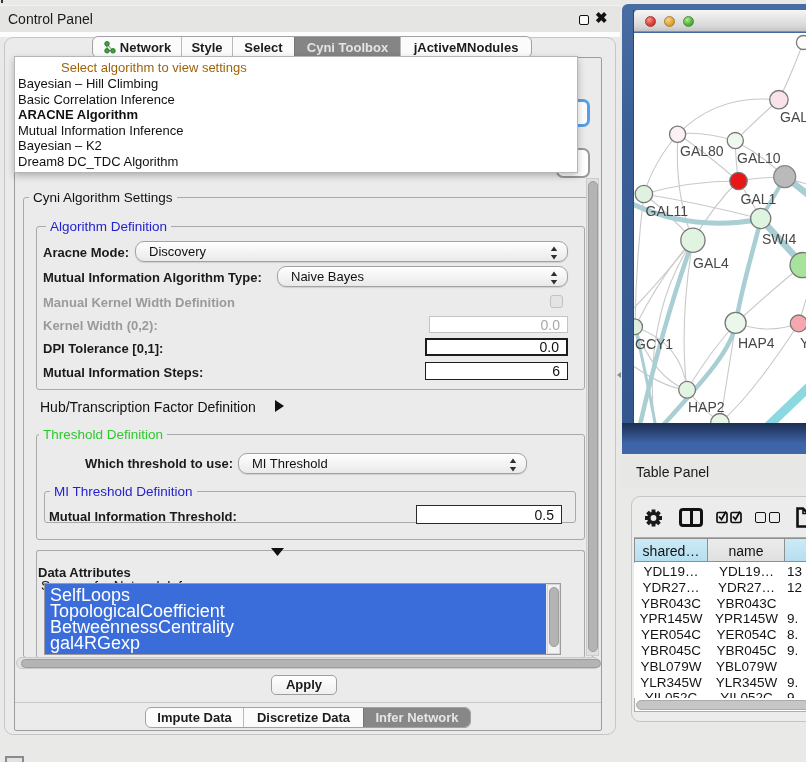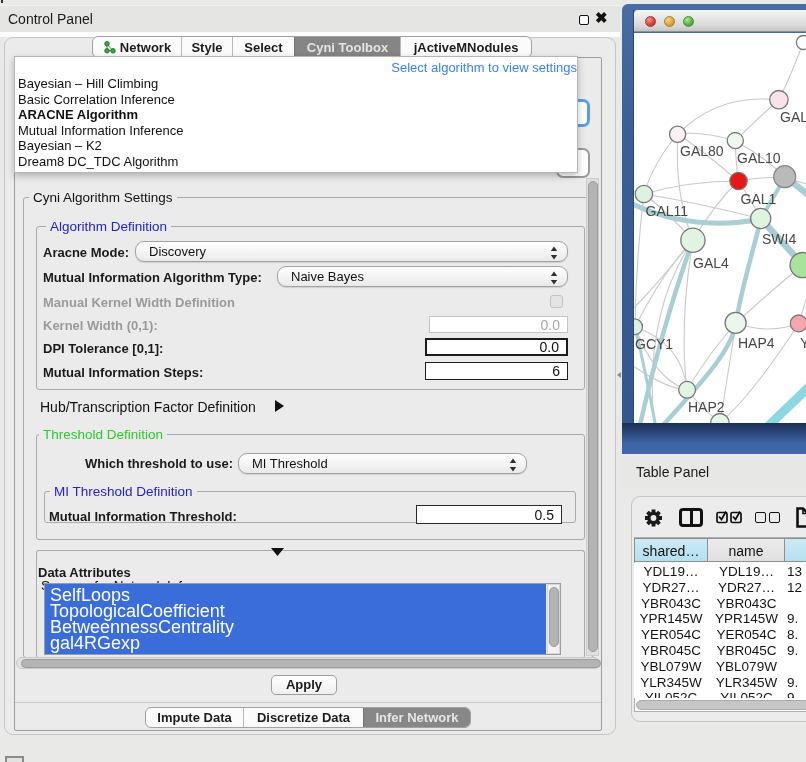--- a/index.html
+++ b/index.html
@@ -36,21 +36,21 @@
 
 .sb-thumb { position:absolute; background:#b4b4b4; border:1px solid #9d9d9d; border-radius:6px; }
 
 #apply { left:271px; top:675px; width:66px; height:20px; background:linear-gradient(#ffffff,#efefef); border:1px solid #9e9e9e; border-radius:5px; text-align:center; font-size:13px; font-weight:bold; color:#1a1a1a; line-height:18px; }
 #bottabs { left:145px; top:707px; height:21px; display:flex; background:#fbfbfb; border:1px solid #a2a2a2; border-radius:6px; overflow:hidden; font-size:13px; font-weight:bold; color:#1c1c1c; }
 #bottabs .seg { display:flex; align-items:center; justify-content:center; border-left:1px solid #b9b9b9; white-space:nowrap; }
 #bottabs .seg:first-child { border-left:none; }
 #bottabs .sel { background:#878787; color:#e6e6e6; border-left-color:#777; }
 
 #popup { left:14px; top:56px; width:564px; height:117px; background:#ffffff; border:1px solid #b5b5b5; box-shadow:0 3px 7px rgba(0,0,0,0.25); font-size:13px; color:#111; }
-#popup .hint { text-align:right; color:#3b82f6; padding-top:3px; height:19px; }
+#popup .hint { text-align:left; color:#a16207; padding-top:3px; height:19px;padding-left:46px; }
 #popup .it { padding-left:3px; height:15.5px; line-height:15.5px; white-space:nowrap; }
 
 #mini { left:5px; top:756px; width:19px; height:12px; border:2px solid #8a8a8a; background:#e2e2e2; }
 
 #netwin { left:622px; top:4px; width:184px; height:450px; border-top-left-radius:6px; background:linear-gradient(#486da3,#3a5f96 30%,#33568e); }
 #net-title { position:absolute; left:12px; top:6px; right:0; height:22px; border-top-left-radius:4px; background:linear-gradient(#f6f6f6,#d6d6d6 80%,#c4c4c4); border-bottom:1px solid #8f8f8f; }
 .light { position:absolute; top:5.5px; width:11px; height:11px; border-radius:50%; }
 #net-canvas { position:absolute; left:12px; top:29px; right:0; height:390px; background:#ffffff; }
 #net-bot1 { position:absolute; left:0; top:419px; width:184px; height:31px; background:linear-gradient(#1d2f53,#2e4a7e 35%,#3d64a6 65%,#3f67a9); }
 #net-bot2 { position:absolute; left:11px; top:6px; width:1px; height:413px; background:#2c4872; }
@@ -110,21 +110,21 @@
       <path d="M4 0.5 L7.2 5 L0.8 5 Z" fill="#2e2e2e"></path>
       <path d="M4 13.5 L7.2 9 L0.8 9 Z" fill="#2e2e2e"></path>
     </svg></div>
 <label class="row" style="left:43px; top:270px;">Mutual Information Algorithm Type:</label>
 <div class="combo" style="left:277px; top:266px; width:291px;">Naive Bayes<svg class="arr" viewBox="0 0 8 14">
       <path d="M4 0.5 L7.2 5 L0.8 5 Z" fill="#2e2e2e"></path>
       <path d="M4 13.5 L7.2 9 L0.8 9 Z" fill="#2e2e2e"></path>
     </svg></div>
 <label class="row gray" style="left:43px; top:295px;">Manual Kernel Width Definition</label>
 <div class="abs" style="left:550px; top:295px; width:13px; height:13px; background:#e4e4e4; border:1px solid #c2c2c2; border-radius:3px;"></div>
-<label class="row gray" style="left:43px; top:318px;">Kernel Width (0,1):</label>
+<label class="row gray" style="left:43px; top:318px;">Kernel Width (0,2):</label>
 <div class="field gray" style="left:429px; top:316px; width:139px; height:17px; border:1px solid #c4c4c4; color:#a8a8a8;">0.0</div>
 <label class="row" style="left:43px; top:341px;">DPI Tolerance [0,1]:</label>
 <div class="field" style="left:425px; top:338px; width:143px; height:18px; border:2px solid #1c1c1c;">0.0</div>
 <label class="row" style="left:43px; top:365px;">Mutual Information Steps:</label>
 <div class="field" style="left:425px; top:362px; width:143px; height:18px; border:1.5px solid #1c1c1c;">6</div>
 
 <div class="abs" style="left:40px; top:399px; font-size:14px; color:#111;">Hub/Transcription Factor Definition</div>
 <svg class="abs" style="left:273px; top:399px;" width="12" height="14" viewBox="0 0 12 14">
     <path d="M2 1 L11 7 L2 13 Z" fill="#111"></path>
   </svg>

